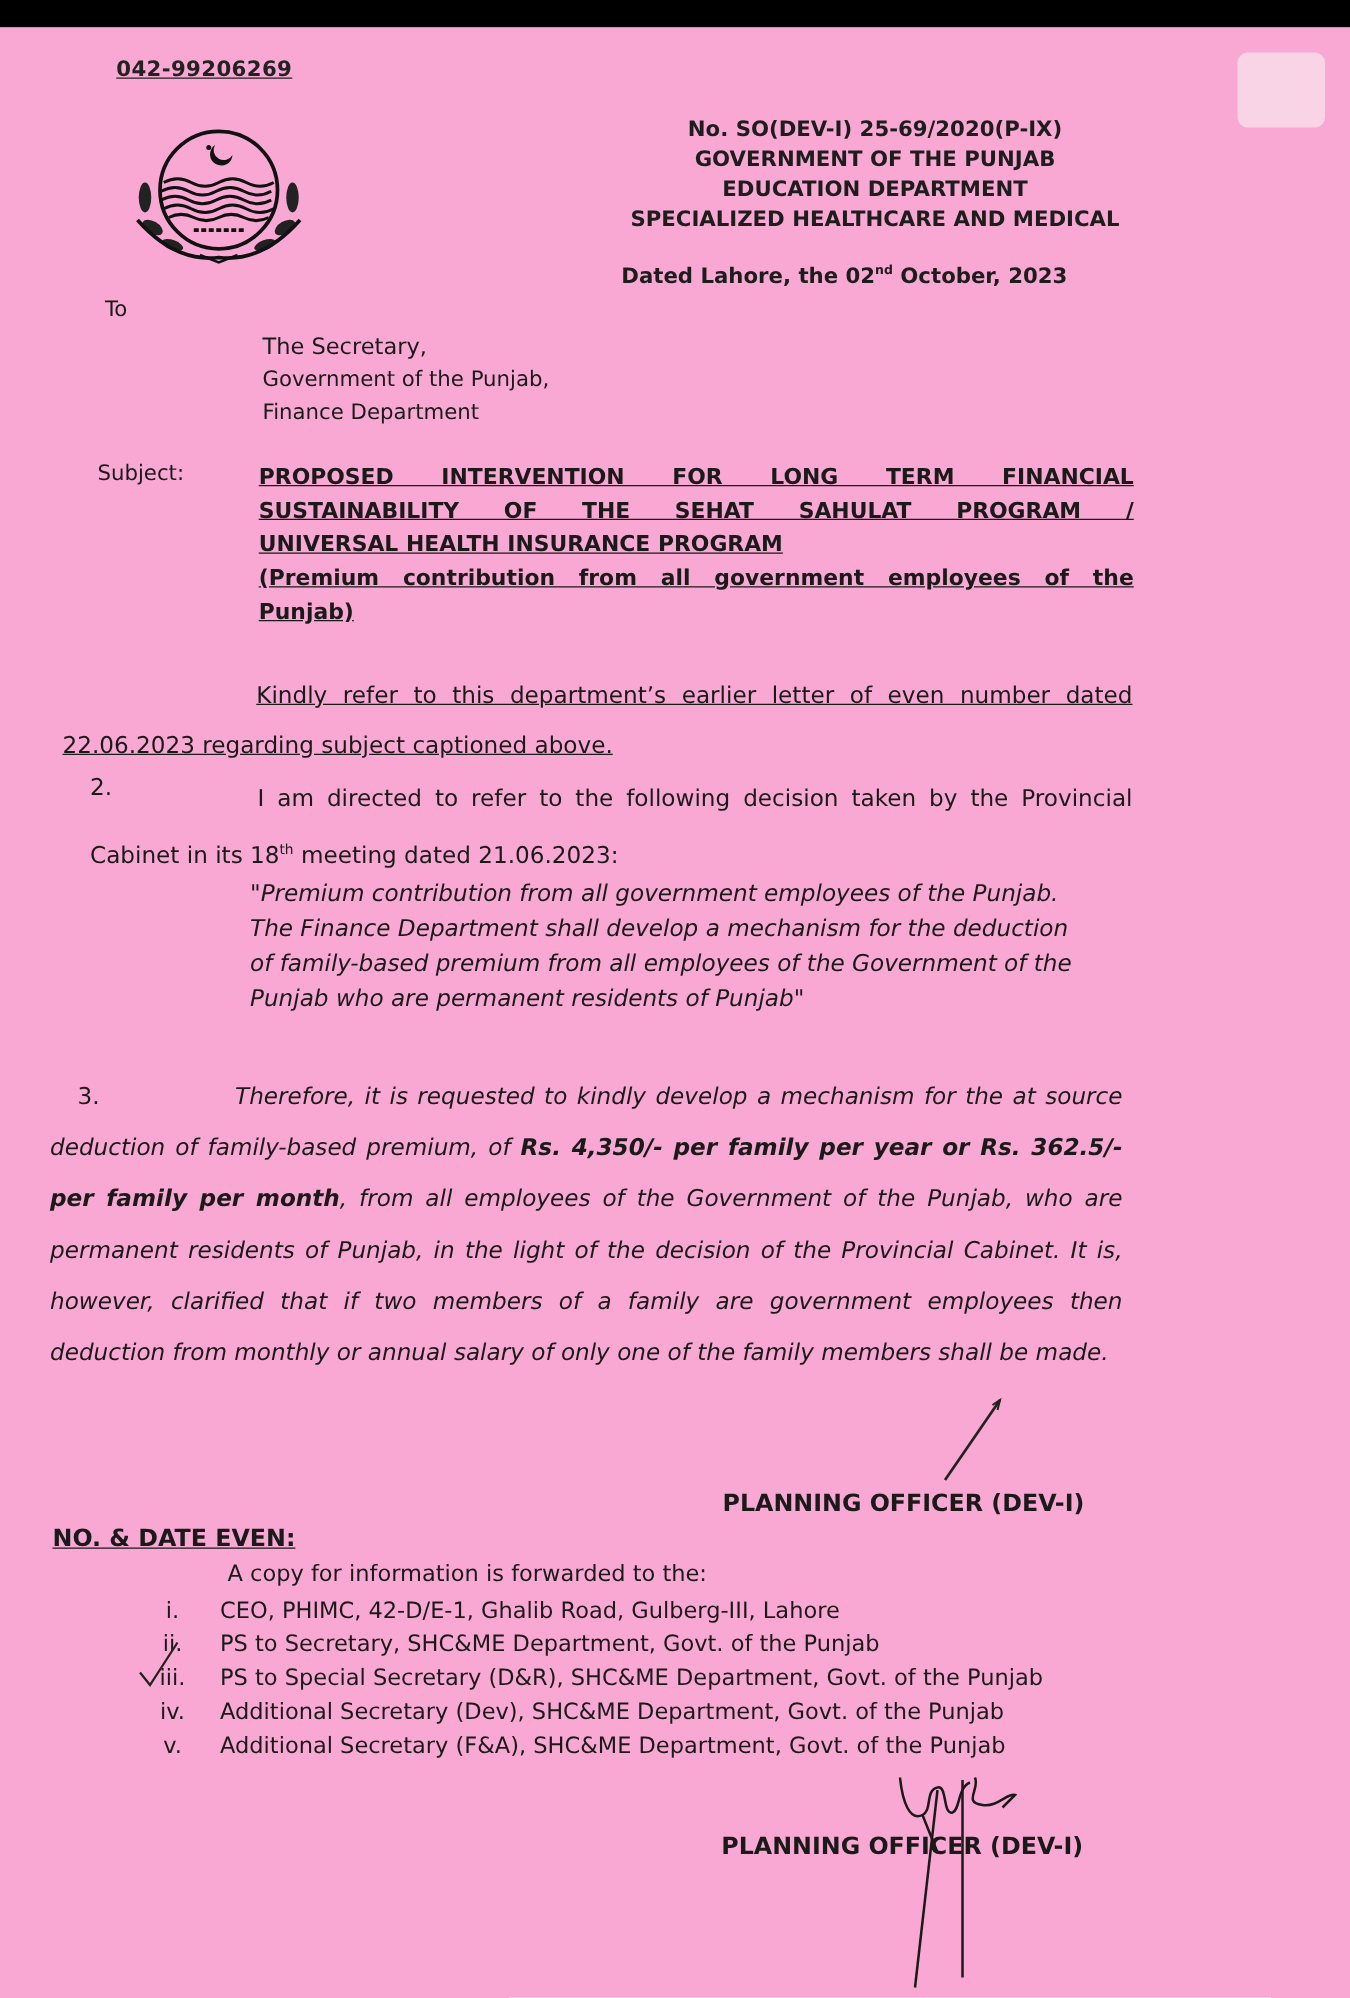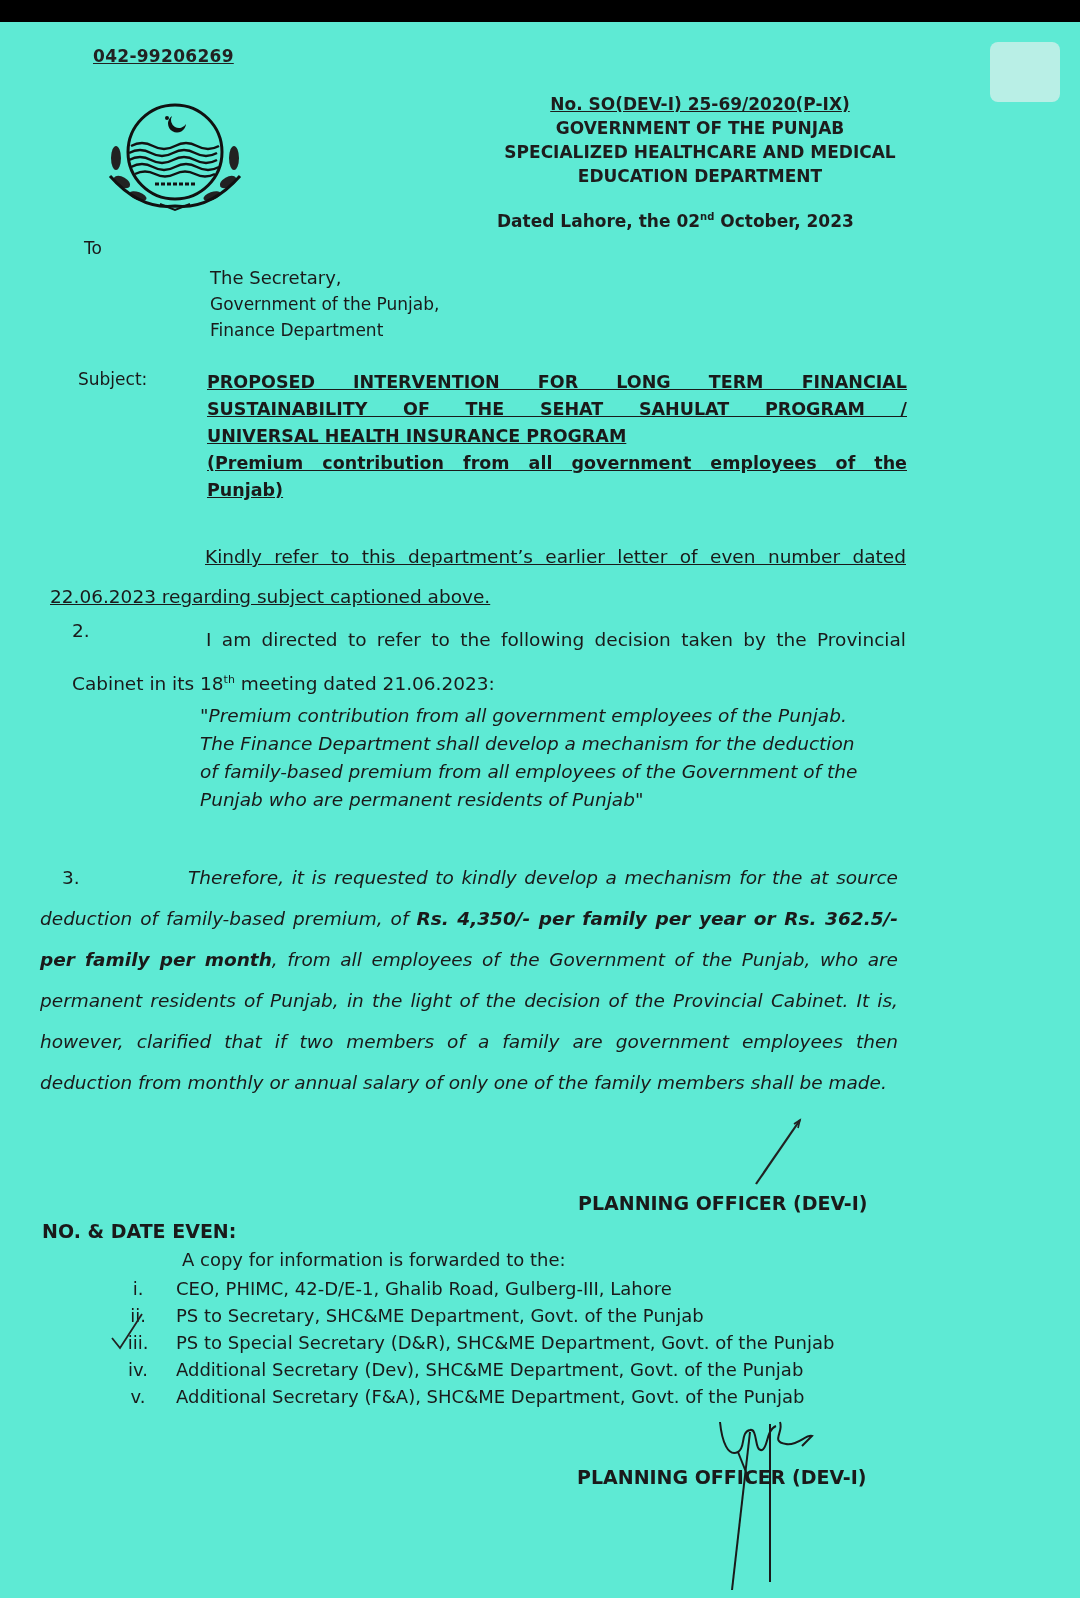--- a/index.html
+++ b/index.html
@@ -2,45 +2,45 @@
 <html><head>
 <meta charset="utf-8">
 <style>
   html, body { margin: 0; padding: 0; }
   body {
     width: 1080px; height: 1598px; overflow: hidden;
     background: #ffffff; position: relative;
     font-family: "DejaVu Sans", sans-serif; color: #1a1a1a;
   }
   .topbar { position: absolute; left: 0; top: 0; width: 1080px; height: 22px; background: #000; }
-  .page { position: absolute; left: 0; top: 22px; width: 1080px; height: 1576px; background: #5eead4; }
+  .page { position: absolute; left: 0; top: 22px; width: 1080px; height: 1576px; background: #f9a8d4; }
   .abs { position: absolute; white-space: nowrap; }
   .phone { left: 93px; top: 24px; font-size: 17px; font-weight: bold; text-decoration: underline; color: #222; letter-spacing: 0.3px; }
   .seal { left: 100px; top: 76px; width: 150px; height: 124px; }
   .hdr { left: 470px; top: 70px; width: 460px; text-align: center; font-weight: bold; font-size: 17px; line-height: 24px; color: #1d1d1d; }
-  .hdr .ref { text-decoration: underline; }
+  .hdr .ref { }
   .dated { left: 497px; top: 189px; font-weight: bold; font-size: 17px; color: #1d1d1d; }
   .to { left: 84px; top: 216px; font-size: 17px; }
   .addr { left: 210px; top: 243px; font-size: 17px; line-height: 26px; }
   .addr .b { font-weight: normal; font-size: 18px; }
   .subj-label { left: 78px; top: 347px; font-size: 17px; text-align: center; }
   .subj { left: 207px; top: 347px; width: 700px; font-weight: bold; font-size: 17.5px; line-height: 27px; text-decoration: underline; white-space: normal; text-align: justify; }
   .subj span { display: block; }
   .subj .j { text-align-last: justify; }
   .para { font-size: 18.5px; line-height: 40px; width: 856px; white-space: normal; text-align: justify; }
   .p1 { left: 50px; top: 515px; text-indent: 155px; text-decoration: underline; }
   .p2n { left: 72px; top: 598px; font-size: 18.5px; }
   .p2 { left: 72px; top: 598px; width: 834px; text-indent: 134px; font-size: 18.5px; line-height: 40px; white-space: normal; text-align: justify; }
   .quote { left: 200px; top: 680px; width: 706px; font-style: italic; font-size: 18.5px; line-height: 28px; white-space: normal; }
   .quote span { display: block; }
   .p3 { left: 40px; top: 835px; width: 858px; text-indent: 148px; line-height: 41px; font-style: italic; }
   .p3n { left: 62px; top: 835px; font-size: 18.5px; line-height: 41px; }
   .signmark { left: 748px; top: 1090px; width: 60px; height: 80px; }
   .po1 { left: 578px; top: 1170px; font-weight: bold; font-size: 19px; }
-  .nde { left: 42px; top: 1198px; font-weight: bold; font-size: 19px; }
+  .nde { left: 42px; top: 1198px; font-weight: bold; font-size: 19px; text-decoration: underline; }
   .cc-intro { left: 182px; top: 1227px; font-size: 18px; }
   .cc-list { left: 100px; top: 1253px; font-size: 18px; line-height: 27px; }
   .cc-row { display: flex; }
   .cc-num { width: 76px; text-align: center; }
   .tick { left: 108px; top: 1290px; width: 40px; height: 40px; }
   .sig2 { left: 710px; top: 1390px; width: 120px; height: 185px; }
   .po2 { left: 577px; top: 1444px; font-weight: bold; font-size: 19px; }
   .smudge { left: 990px; top: 20px; width: 70px; height: 60px; background: #f6f2f2; opacity: 0.6; border-radius: 8px; }
 </style>
 </head>
@@ -74,22 +74,22 @@
       <ellipse cx="38" cy="98" rx="9" ry="4" transform="rotate(20 38 98)"></ellipse>
       <ellipse cx="112" cy="98" rx="9" ry="4" transform="rotate(-20 112 98)"></ellipse>
     </g>
     <path d="M10 78 Q40 112 75 108 Q110 112 140 78" fill="none" stroke="#111" stroke-width="3"></path>
     <path d="M60 106 l15 6 l15 -6" fill="none" stroke="#111" stroke-width="2"></path>
   </svg>
 
   <div class="abs hdr">
     <div class="ref">No. SO(DEV-I) 25-69/2020(P-IX)</div>
     <div>GOVERNMENT OF THE PUNJAB</div>
+    <div>EDUCATION DEPARTMENT</div>
     <div>SPECIALIZED HEALTHCARE AND MEDICAL</div>
-    <div>EDUCATION DEPARTMENT</div>
   </div>
 
   <div class="abs dated"><span>Dated Lahore, the 02</span><sup style="font-size:10px">nd</sup><span> October, 2023</span></div>
 
   <div class="abs to">To</div>
 
   <div class="abs addr">
     <div class="b">The Secretary,</div>
     <div>Government of the Punjab,</div>
     <div>Finance Department</div>

